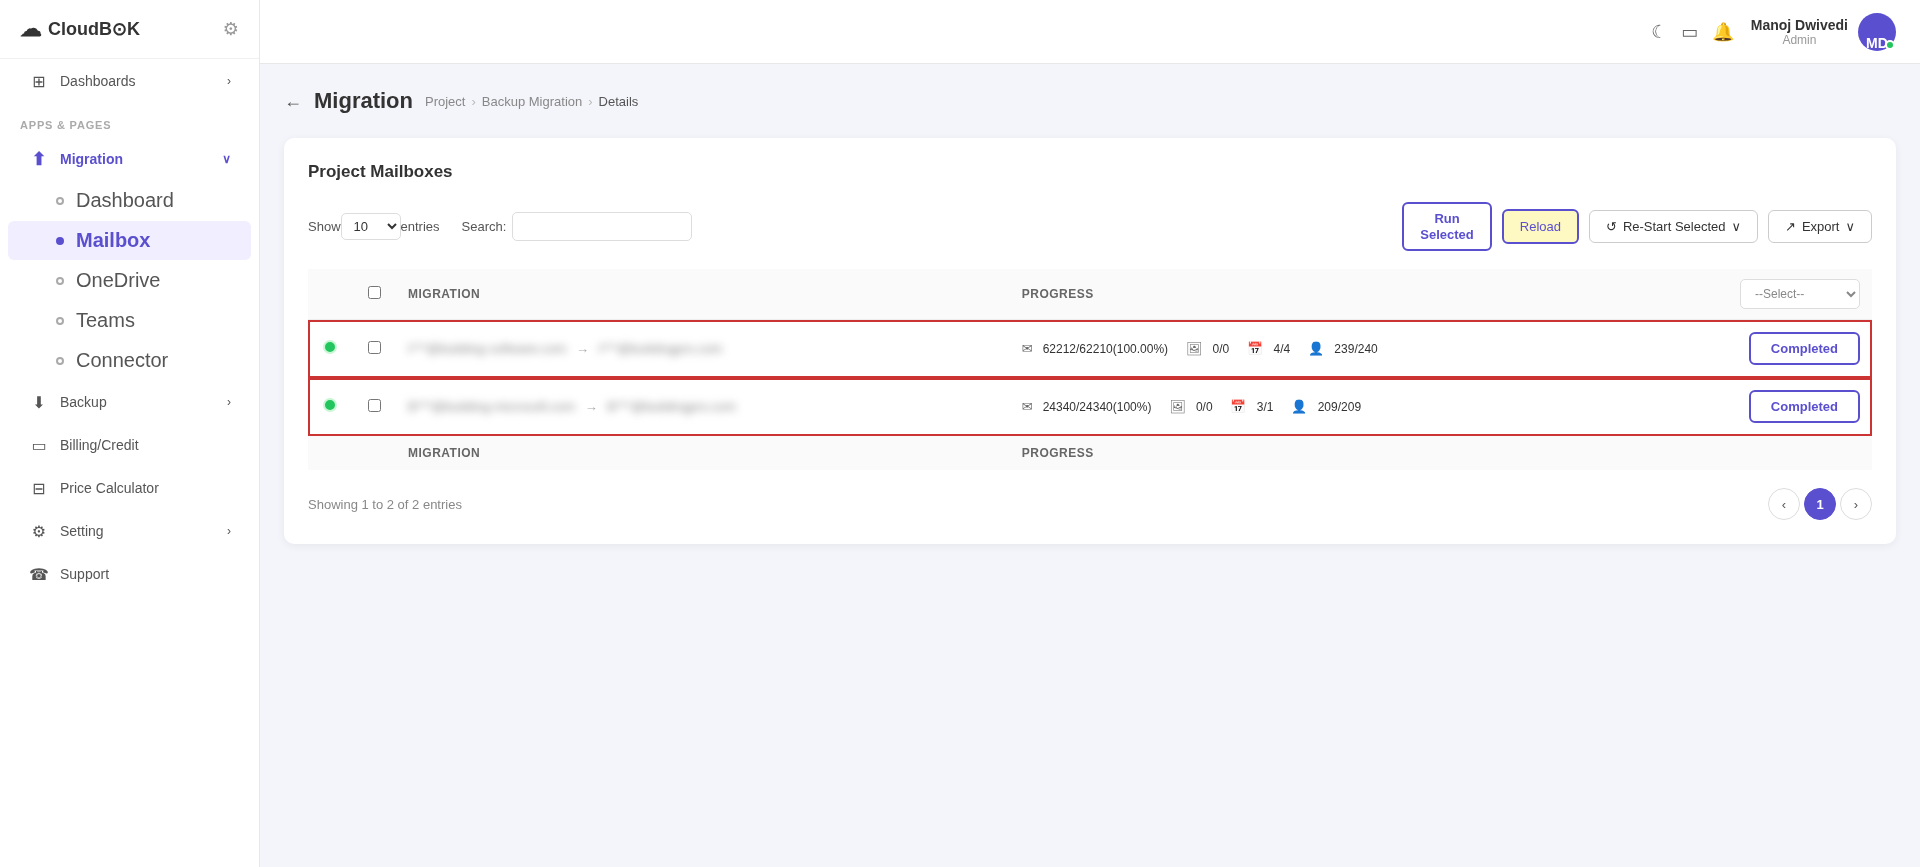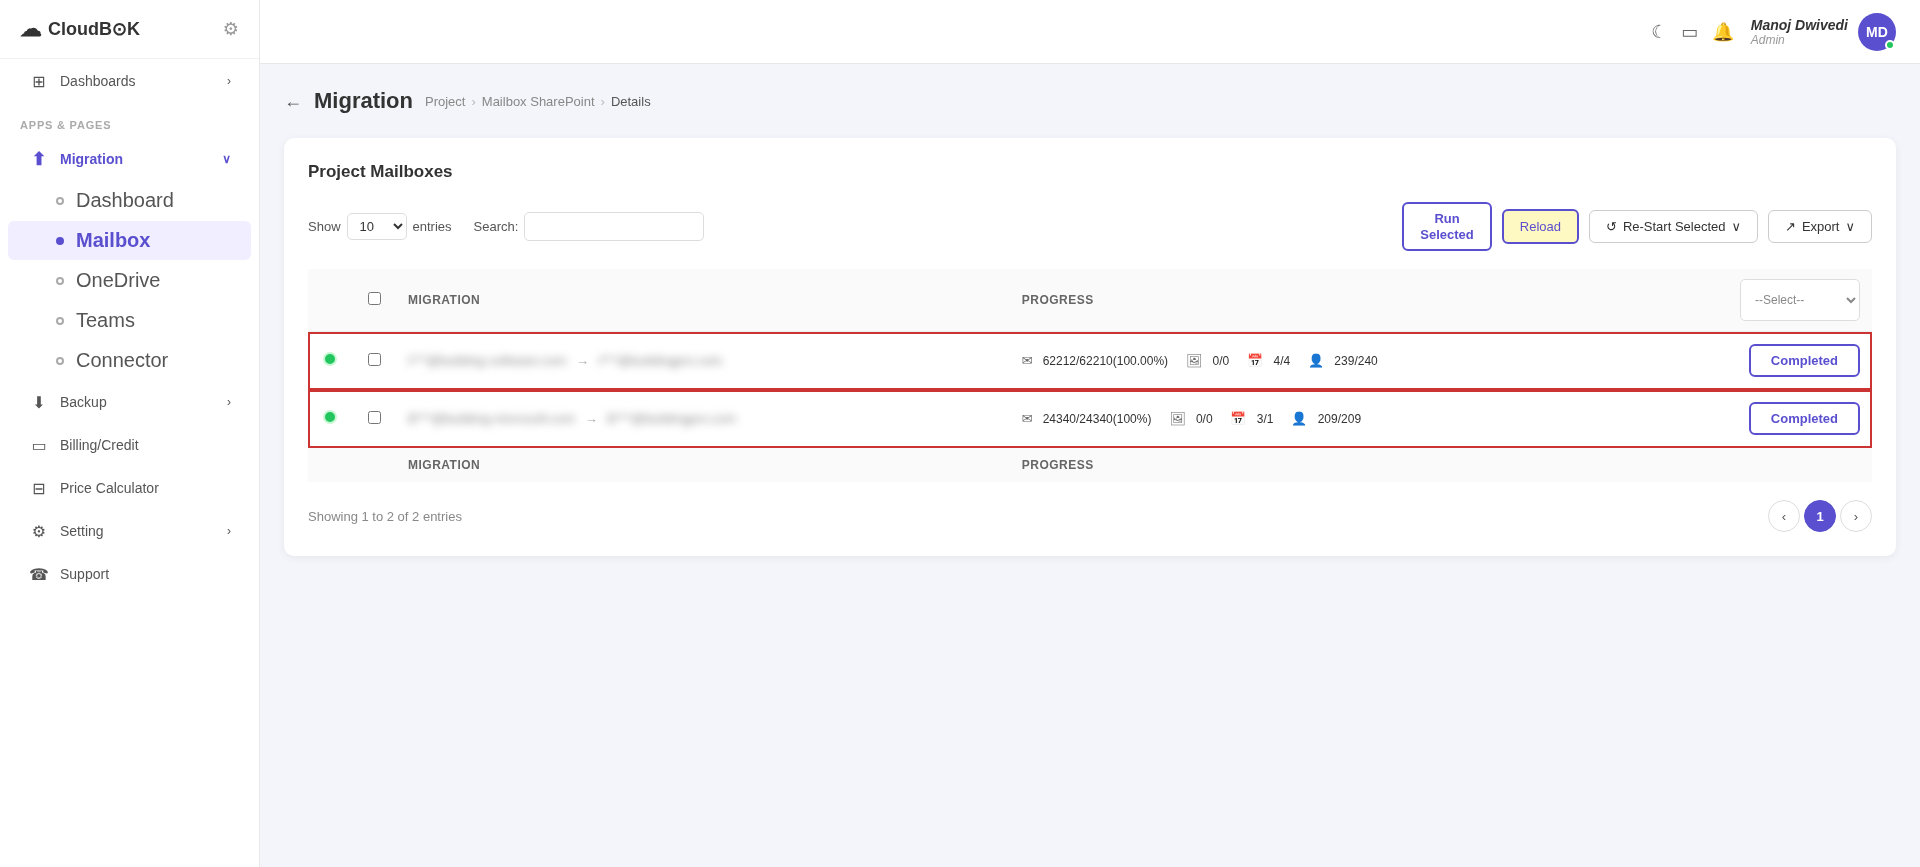--- a/index.html
+++ b/index.html
@@ -20,45 +20,45 @@
     .nav-sub-item.active .dot { border-color: #5a4fcf; background: #5a4fcf; }
 
     
     .main { flex: 1; display: flex; flex-direction: column; overflow: hidden; }
 
     
     .top-header { background: #fff; border-bottom: 1px solid #e8e8e8; padding: 12px 24px; display: flex; align-items: center; justify-content: flex-end; gap: 16px; height: 64px; }
     .header-icons { display: flex; align-items: center; gap: 14px; }
     .header-icon { font-size: 18px; color: #666; cursor: pointer; }
     .user-info { display: flex; align-items: center; gap: 10px; }
-    .user-text { text-align: left; font-style: italic; }
+    .user-text { text-align: center; }
     .user-name { font-weight: 600; font-size: 14px; color: #333; }
     .user-role { font-size: 12px; color: #999; }
-    .avatar { width: 38px; height: 38px; border-radius: 50%; background: #5a4fcf; display: flex; align-items: center; justify-content: center; color: #fff; font-weight: 700; font-size: 14px; position: relative; }
+    .avatar { width: 38px; height: 38px; border-radius: 50%; background: #5a4fcf; display: flex; align-items: flex-end; justify-content: center; color: #fff; font-weight: 700; font-size: 14px; position: relative; }
     .avatar-online { width: 10px; height: 10px; border-radius: 50%; background: #22c55e; border: 2px solid #fff; position: absolute; bottom: 1px; right: 1px; }
 
     
     .content { flex: 1; padding: 24px; overflow-y: auto; }
 
     
     .page-title-bar { display: flex; align-items: center; gap: 12px; margin-bottom: 24px; }
     .back-btn { color: #555; cursor: pointer; font-size: 18px; }
     .page-title { font-size: 22px; font-weight: 700; color: #333; }
     .breadcrumb { display: flex; align-items: center; gap: 6px; font-size: 13px; color: #888; }
     .breadcrumb-link { color: #888; cursor: pointer; }
     .breadcrumb-sep { color: #bbb; }
     .breadcrumb-current { color: #555; }
 
     
     .card { background: #fff; border-radius: 10px; padding: 24px; box-shadow: 0 2px 8px rgba(0,0,0,0.06); }
     .card-title { font-size: 17px; font-weight: 700; color: #333; margin-bottom: 20px; }
 
     
     .toolbar { display: flex; align-items: center; gap: 10px; margin-bottom: 18px; flex-wrap: wrap; }
-    .show-entries { display: flex; align-items: center; gap: 6px; font-size: 13px; color: #555; }
+    .show-entries { display: flex; align-items: center; gap: 0; font-size: 13px; color: #555; }
     .entries-select { border: 1px solid #ddd; border-radius: 5px; padding: 4px 8px; font-size: 13px; color: #333; background: #fff; }
     .search-group { display: flex; align-items: center; gap: 6px; font-size: 13px; color: #555; margin-left: 12px; }
     .search-input { border: 1px solid #ddd; border-radius: 5px; padding: 6px 10px; font-size: 13px; width: 180px; outline: none; }
     .btn { border-radius: 6px; padding: 8px 16px; font-size: 13px; font-weight: 500; cursor: pointer; display: flex; align-items: center; gap: 6px; }
     .btn-run { background: #fff; color: #5a4fcf; border: 2px solid #5a4fcf; font-weight: 600; padding: 7px 16px; }
     .btn-reload { background: #fef9c3; color: #5a4fcf; border: 2px solid #5a4fcf; }
     .btn-restart { background: #fff; color: #333; border: 1px solid #ccc; }
     .btn-export { background: #fff; color: #333; border: 1px solid #ccc; }
 
     
@@ -85,21 +85,21 @@
     .completed-btn { border: 2px solid #5a4fcf; color: #5a4fcf; background: #fff; border-radius: 6px; padding: 7px 20px; font-size: 13px; font-weight: 600; cursor: pointer; }
 
     
     .pagination { display: flex; align-items: center; justify-content: space-between; margin-top: 18px; }
     .showing-text { font-size: 13px; color: #888; }
     .page-controls { display: flex; align-items: center; gap: 4px; }
     .page-btn { width: 32px; height: 32px; border-radius: 50%; border: 1px solid #ddd; background: #fff; color: #555; font-size: 13px; cursor: pointer; display: flex; align-items: center; justify-content: center; }
     .page-btn.active { background: #5a4fcf; color: #fff; border-color: #5a4fcf; font-weight: 700; }
 
     
-    .select-filter { border: 1px solid #ddd; border-radius: 5px; padding: 12px 10px; font-size: 12px; color: #888; background: #fff; min-width: 120px; }
+    .select-filter { border: 1px solid #ddd; border-radius: 5px; padding: 6px 10px; font-size: 12px; color: #888; background: #fff; min-width: 120px; }
 
     tfoot td { padding: 10px 12px; font-size: 12px; font-weight: 700; color: #666; letter-spacing: 0.5px; text-transform: uppercase; background: #fafafa; border-top: 1px solid #eee; }
   </style>
 </head>
 <body>
 
 <aside class="sidebar">
   <div class="sidebar-header">
     <div class="logo">
       <span style="font-size:22px;">☁</span>
@@ -197,21 +197,21 @@
   </header>
 
   <div class="content">
 
     <div class="page-title-bar">
       <span class="back-btn">←</span>
       <h1 class="page-title">Migration</h1>
       <div class="breadcrumb">
         <span class="breadcrumb-link">Project</span>
         <span class="breadcrumb-sep">›</span>
-        <span class="breadcrumb-link">Mailbox SharePoint</span>
+        <span class="breadcrumb-link">Backup Migration</span>
         <span class="breadcrumb-sep">›</span>
         <span class="breadcrumb-current">Details</span>
       </div>
     </div>
 
     <div class="card">
       <div class="card-title">Project Mailboxes</div>
 
       <div class="toolbar">
         <div class="show-entries">

